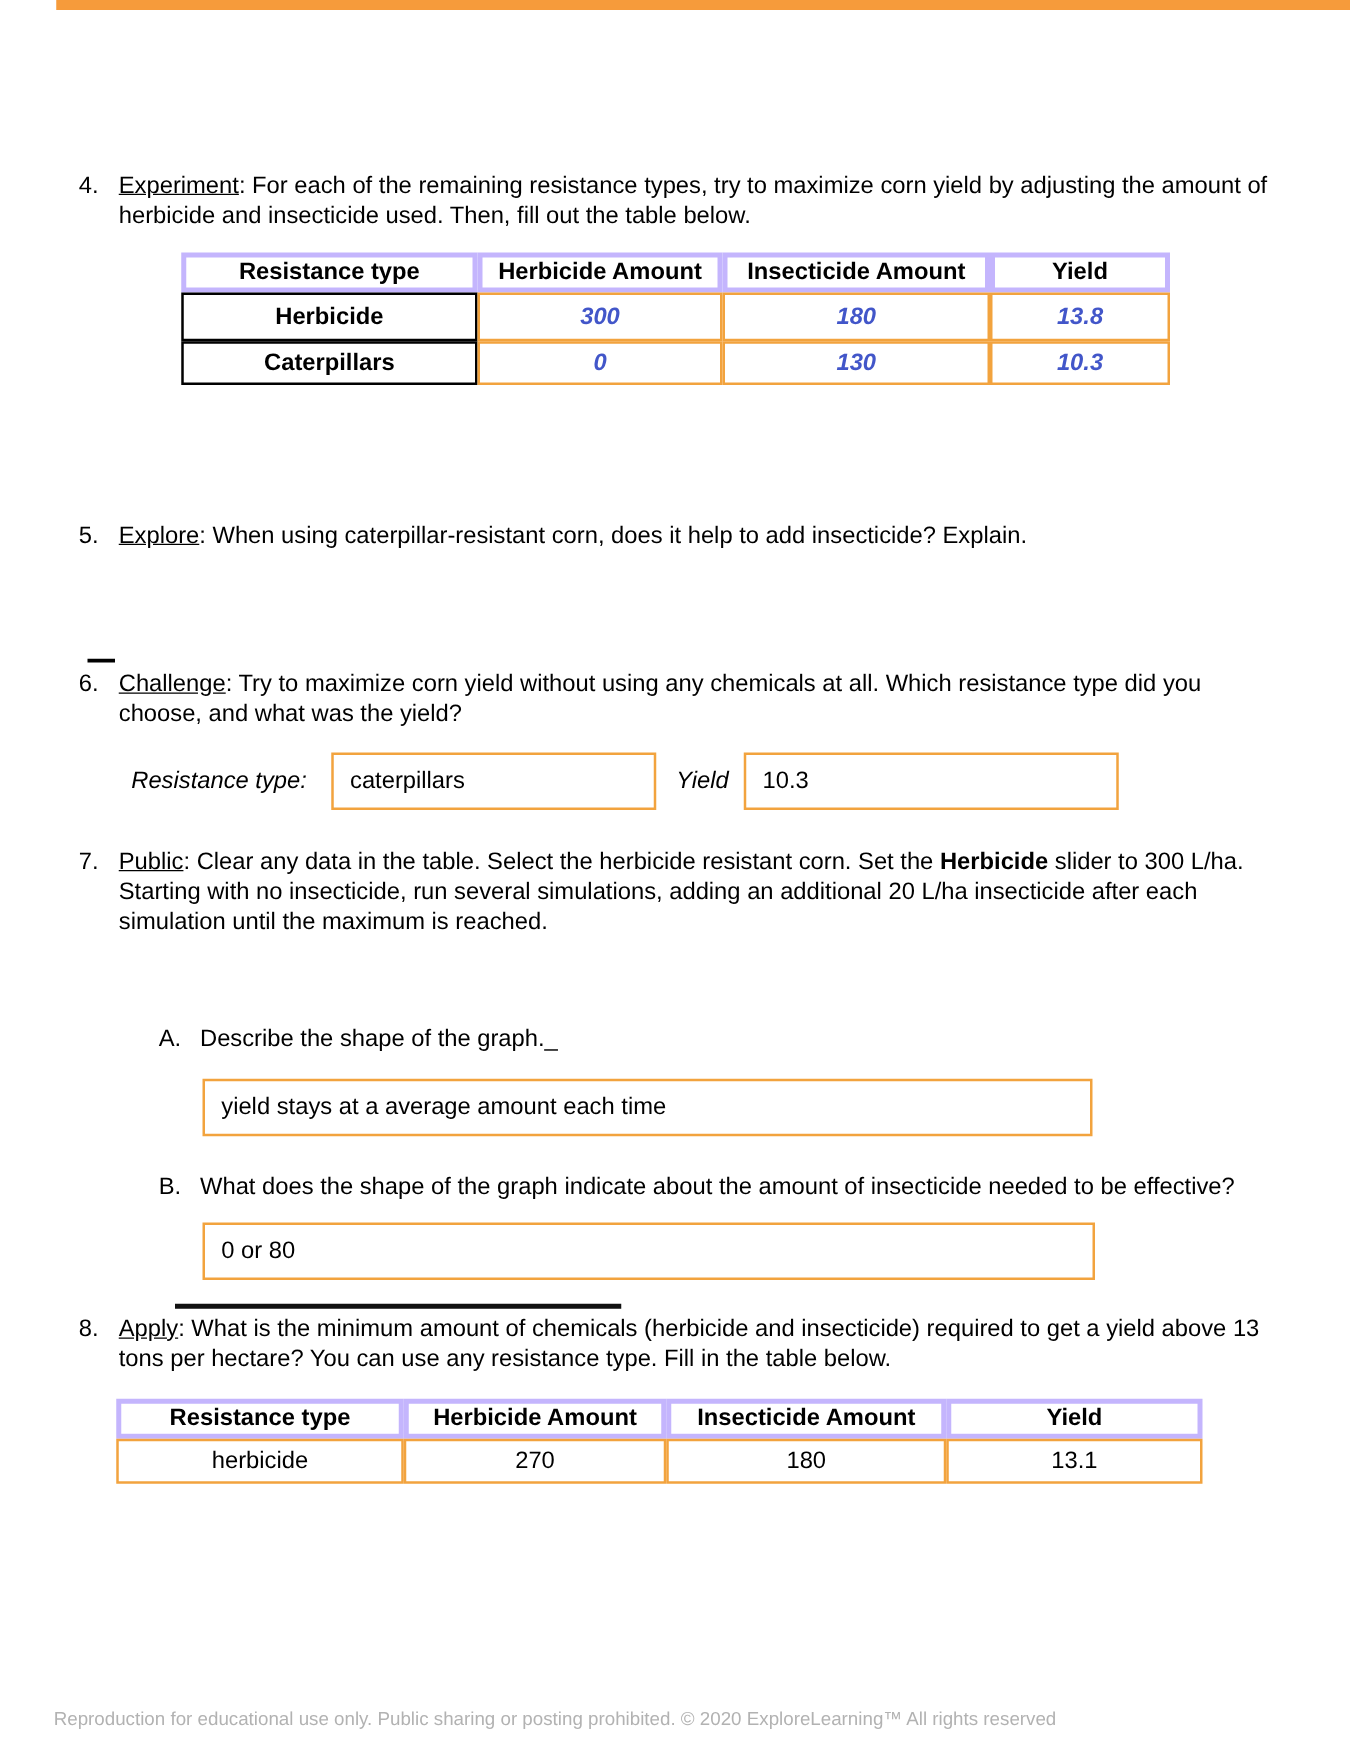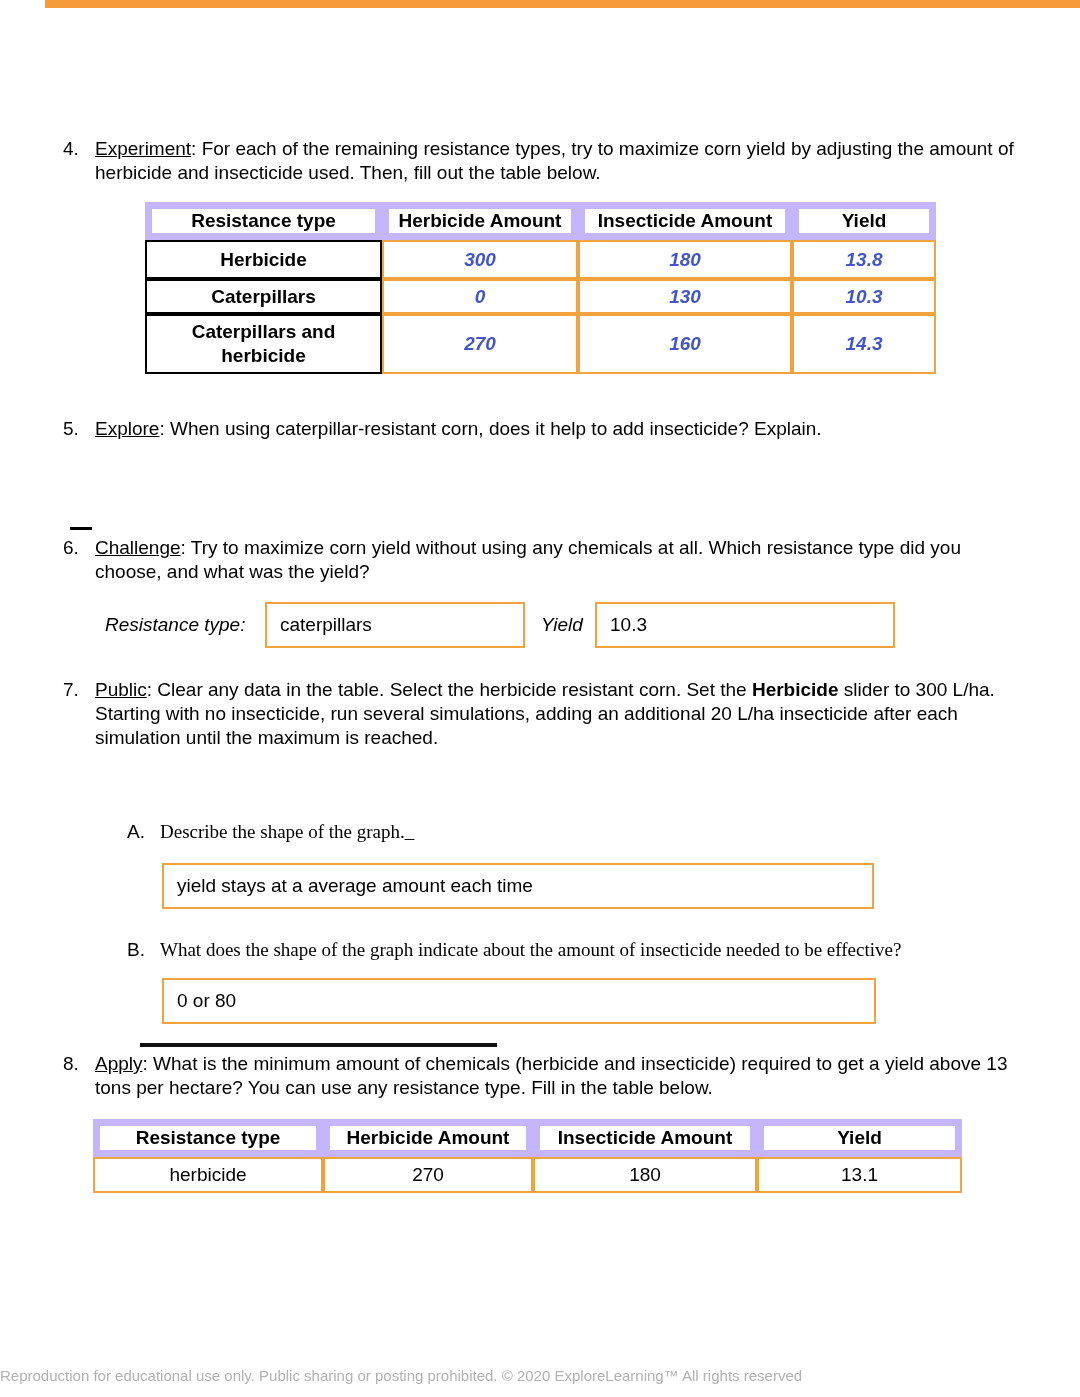--- a/index.html
+++ b/index.html
@@ -17,27 +17,27 @@
   
   .q{position:absolute;display:flex;}
   .qnum{width:32px;flex:none;}
   .qtext{width:920px;}
   .lead{text-decoration:underline;}
   b{font-weight:bold;}
 
   
   .sub{position:absolute;display:flex;}
   .subnum{width:33px;flex:none;}
-  .subtext{width:900px;font-family:Liberation Serif, serif;}
+  .subtext{width:900px;}
 
   
   table{border-collapse:separate;border-spacing:0;}
   .tbl{position:absolute;}
   .tbl th,.tbl td{padding:0 4px;text-align:center;vertical-align:middle;}
-  .tbl th{border:7px solid #c4b5fd;font-weight:bold;}
+  .tbl th{border:4px solid #c4b5fd;font-weight:bold;}
   .rowhead{border:2px solid #000000;font-weight:bold;}
   .ocell{border:2px solid #f2a33e;}
   .val{color:#4256c9;font-weight:bold;font-style:italic;margin-top:16px;}
   .vtop{vertical-align:top;padding-top:3px;}
   .h-hdr1{height:31px;} .h-r1{height:39px;} .h-r2{height:35px;} .h-r3{height:60px;}
   .h-hdr2{height:29px;} .h-r4{height:36px;}
   .t2-left{text-align:left;padding-left:8px;}
 
   
   .abox{
@@ -48,21 +48,21 @@
 
   
   .inline-row{position:absolute;left:0;top:602px;width:1080px;height:46px;}
   .inline-row .lbl{position:absolute;line-height:46px;font-style:italic;}
 
   .dash-mark{position:absolute;top:527px;left:70px;width:22px;height:3px;background:#000000;}
   .blank-line{position:absolute;top:1043px;left:140px;width:357px;height:4px;background:#111111;}
 
   .footer{
     position:absolute;top:1367px;left:0;width:888px;
-    font-size:15px;line-height:18px;color:#b2b2b2;
+    text-align:center;font-size:15px;line-height:18px;color:#b2b2b2;
   }
 </style>
 </head>
 <body>
 
 <div id="page">
 
   <div class="top-bar"></div>
 
   <div class="q" style="top:137px;left:63px;">
@@ -88,26 +88,20 @@
       <td class="rowhead">Herbicide</td>
       <td class="ocell val">300</td>
       <td class="ocell val">180</td>
       <td class="ocell val">13.8</td>
     </tr>
     <tr class="h-r2">
       <td class="rowhead">Caterpillars</td>
       <td class="ocell val">0</td>
       <td class="ocell val">130</td>
       <td class="ocell val">10.3</td>
-    </tr>
-    <tr class="h-r3">
-      <td class="rowhead" style="padding:0 28px;">Caterpillars and herbicide</td>
-      <td class="ocell val">270</td>
-      <td class="ocell val vtop">160</td>
-      <td class="ocell val vtop">14.3</td>
     </tr>
   </tbody>
     </table>
 
   <div class="q" style="top:417px;left:63px;">
     <div class="qnum">5.</div>
     <div class="qtext"><span class="lead">Explore</span><span>: When using caterpillar-resistant corn, does it help to add insecticide? Explain.</span></div>
   </div>
   <div class="dash-mark"></div>
 

